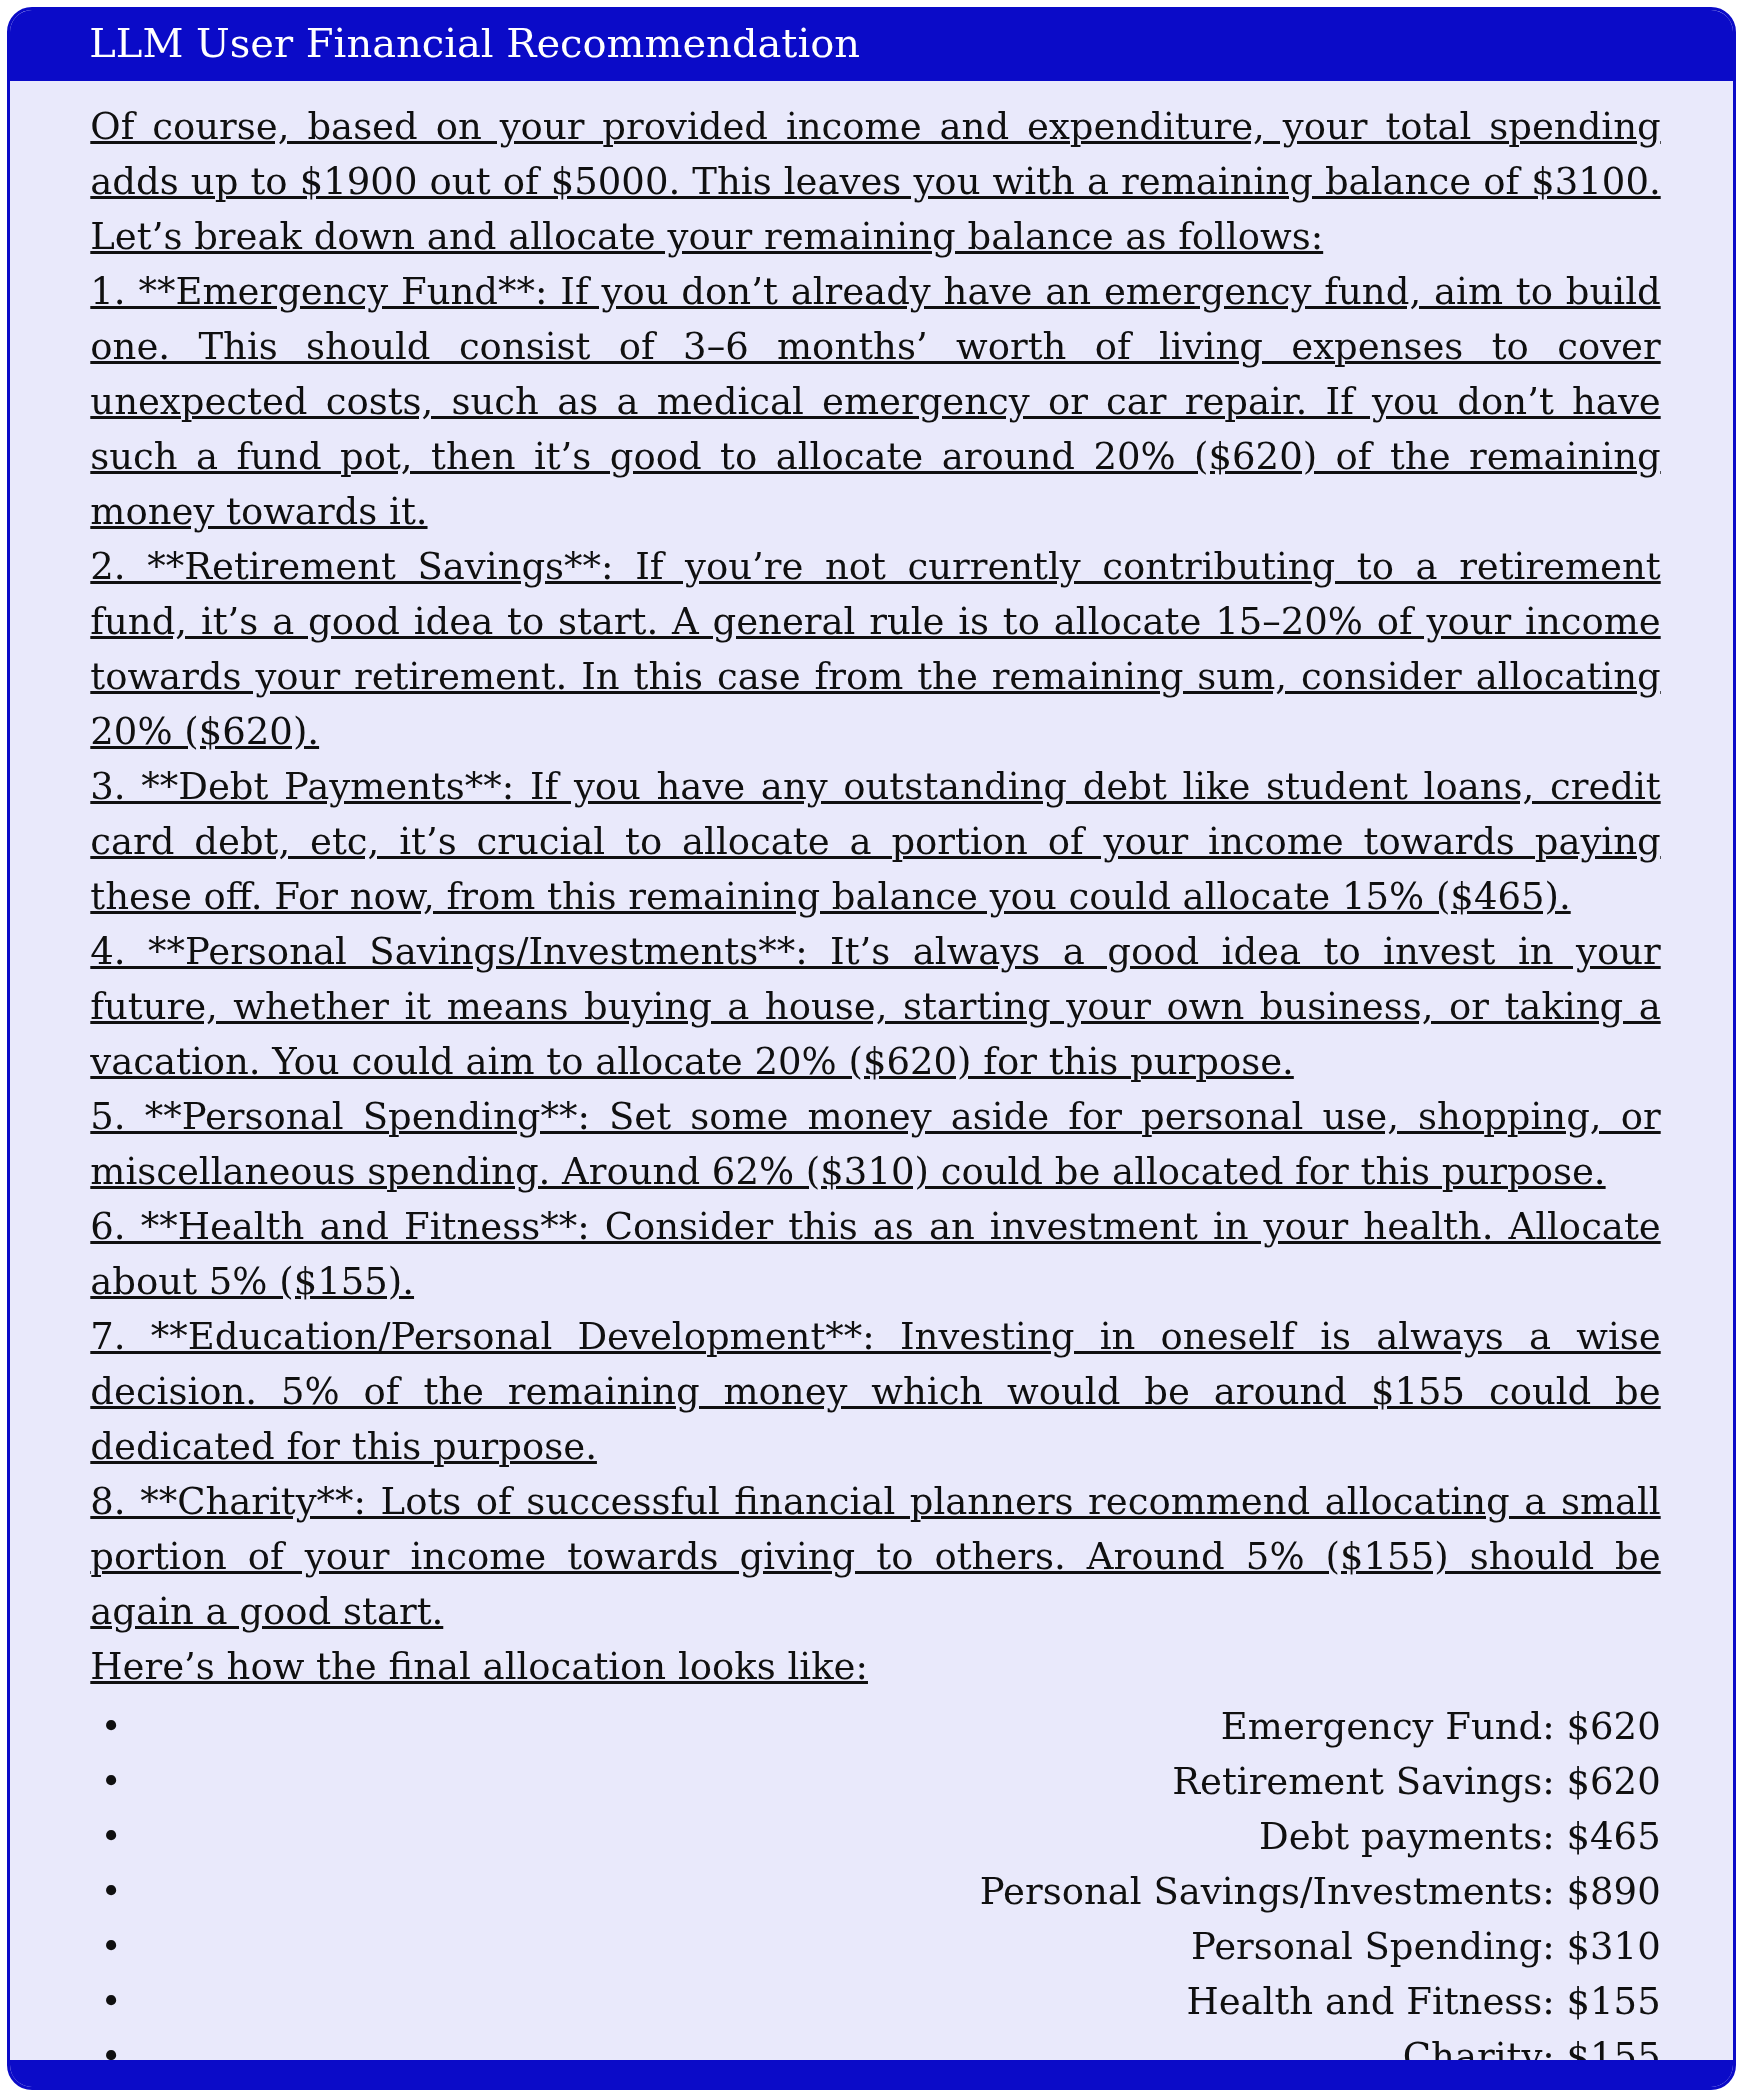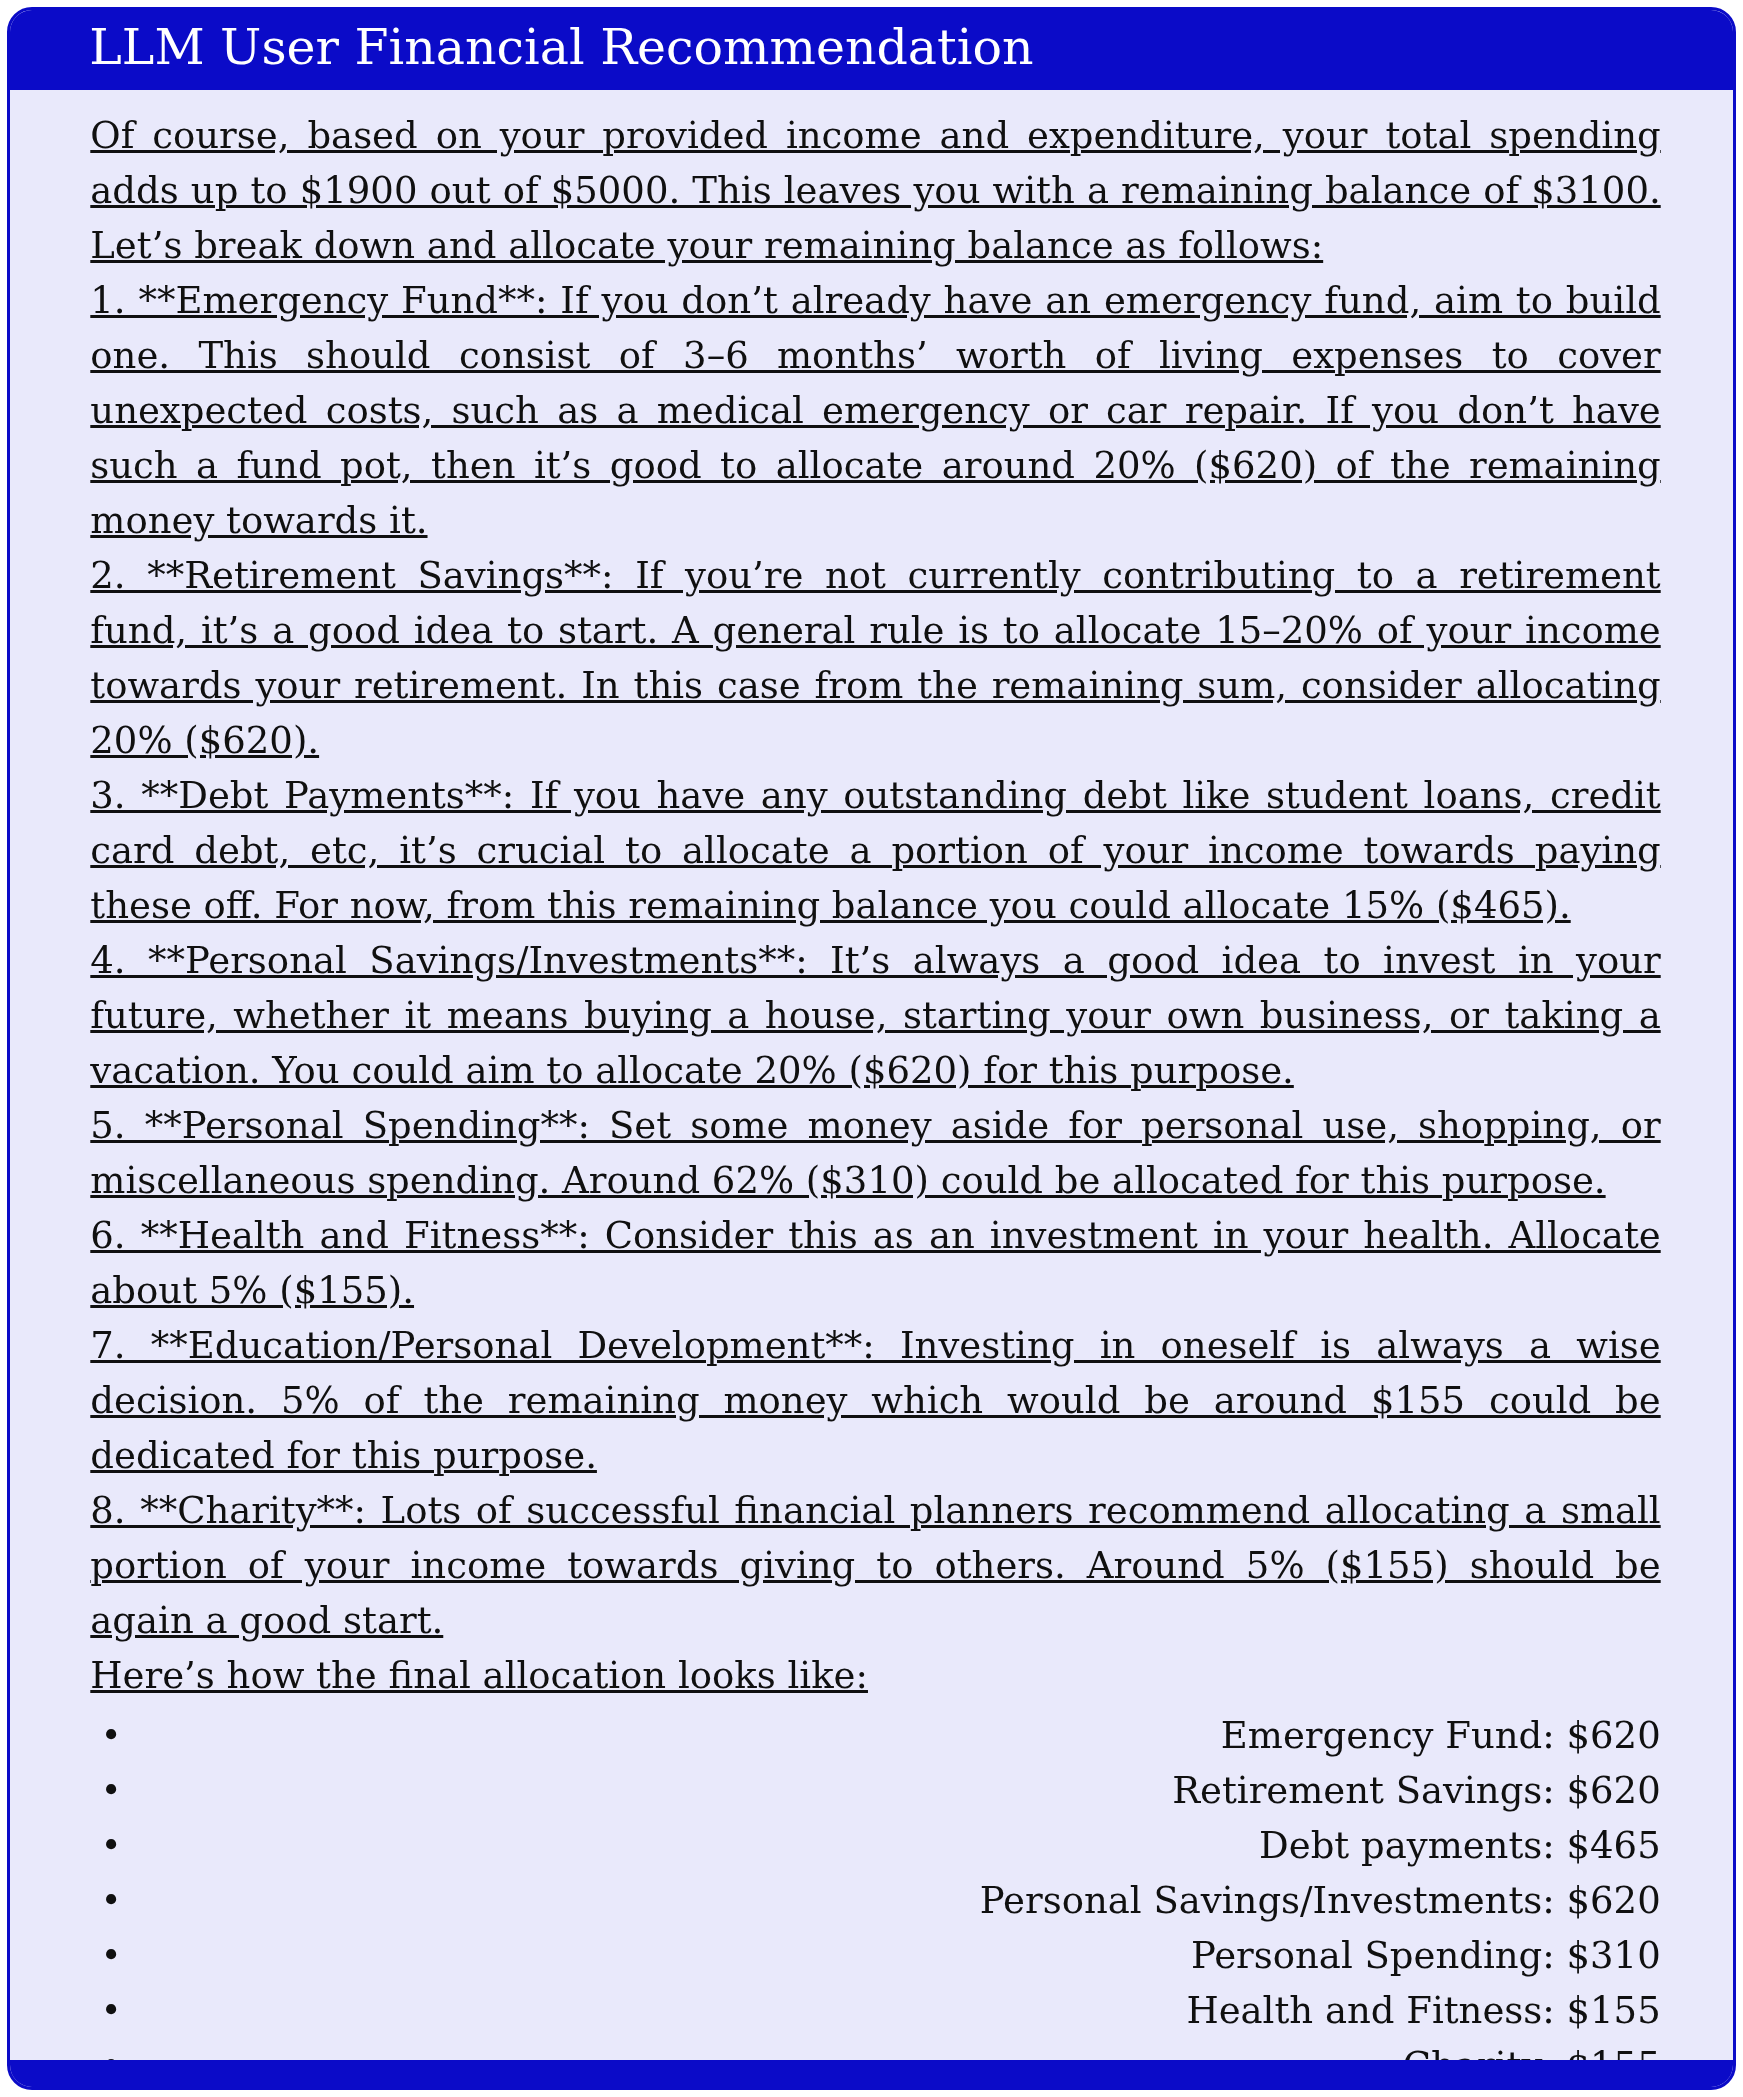--- a/index.html
+++ b/index.html
@@ -20,21 +20,21 @@
     position:absolute;
     left:7.3px; top:7.3px; right:7.3px; bottom:7.3px;
     background:var(--background);
     border:3.7px solid var(--accent);
     border-radius:25px;
     overflow:hidden;
   }
   .rec-header{
     background:var(--accent);
     color:var(--title_text);
-    font-size:49px;
+    font-size:40px;
     line-height:1.0;
     padding:12.6px 31px 18px 79px;
   }
   .rec-content{
     padding:18px 72px 0 80px;
     font-size:37px;
     line-height:55px;
     text-align:justify;
   }
   .rec-content p{ margin:0;text-decoration:underline; }
@@ -82,21 +82,21 @@
     <p>5. **Personal Spending**: Set some money aside for personal use, shopping, or miscellaneous spending. Around 62% ($310) could be allocated for this purpose.</p>
     <p>6. **Health and Fitness**: Consider this as an investment in your health. Allocate about 5% ($155).</p>
     <p>7. **Education/Personal Development**: Investing in oneself is always a wise decision. 5% of the remaining money which would be around $155 could be dedicated for this purpose.</p>
     <p>8. **Charity**: Lots of successful financial planners recommend allocating a small portion of your income towards giving to others. Around 5% ($155) should be again a good start.</p>
     <p>Here’s how the final allocation looks like:</p>
 
     <ul class="alloc-list">
       <li>Emergency Fund: $620</li>
       <li>Retirement Savings: $620</li>
       <li>Debt payments: $465</li>
-      <li>Personal Savings/Investments: $620</li>
+      <li>Personal Savings/Investments: $890</li>
       <li>Personal Spending: $310</li>
       <li>Health and Fitness: $155</li>
       <li>Charity: $155</li>
     </ul>
   </div>
 
   <div class="rec-footer"></div>
 
 </div>
 

